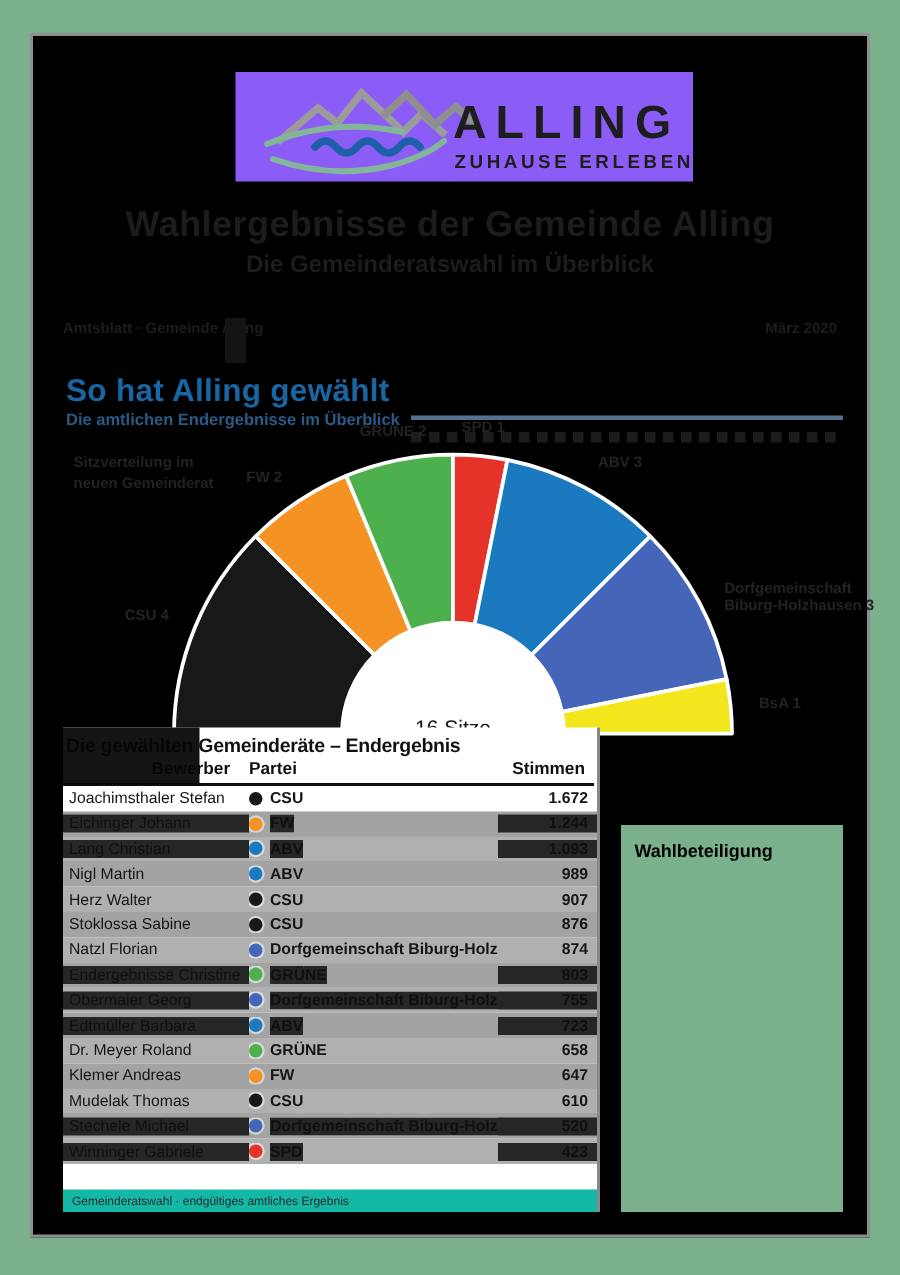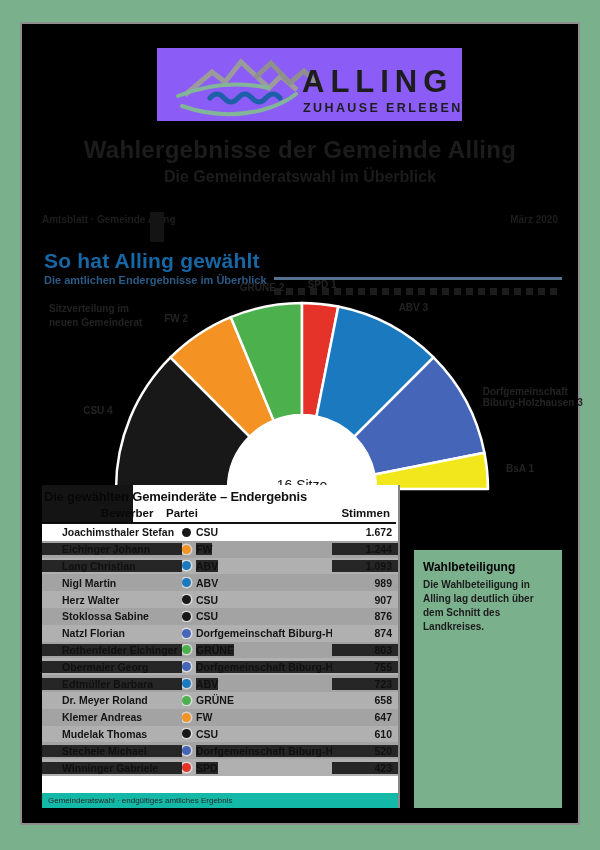--- a/index.html
+++ b/index.html
@@ -50,21 +50,21 @@
   .card-head .c1{position:absolute;left:59px;top:1px;}
   .card-head .c2{position:absolute;left:124px;top:1px;}
   .card-head .c3{position:absolute;right:6px;top:1px;}
   .occluder{position:absolute;left:0;top:0;width:91px;height:38px;
     background:rgba(5,5,5,.94);}
   .rows{position:absolute;left:0;top:39px;width:356px;}
   .row{display:flex;align-items:center;height:16.8px;font-size:10.5px;color:#151515;}
   .row:nth-child(even){background:#a3a3a3;}
   .row:nth-child(odd){background:#b0b0b0;}
   .row:first-child{background:#fff;}
-  .row .name{width:120px;padding-left:20px;font-weight:700;white-space:nowrap;overflow:hidden;}
+  .row .name{width:120px;padding-left:4px;font-weight:400;white-space:nowrap;overflow:hidden;}
   .row .party{flex:1;display:flex;align-items:center;gap:5px;font-weight:700;white-space:nowrap;overflow:hidden;}
   .row .dot{width:9px;height:9px;border-radius:50%;flex:none;box-shadow:0 0 0 1.5px rgba(255,255,255,.55);}
   .row .val{width:60px;text-align:right;padding-right:6px;font-weight:700;}
   .row.dim .name,.row.dim .plabel,.row.dim .val{background:#262626;color:#101010;}
   .card-foot{position:absolute;left:0;bottom:0;width:356px;height:15px;background:#14b8a6;
     font-size:8px;color:#2a2a2a;line-height:15px;padding-left:6px;box-sizing:border-box;}
 
   
   .sidebar{left:392px;top:526px;width:148px;height:258px;background:#7bb08d;
     padding:10px 9px;box-sizing:border-box;}
@@ -206,21 +206,21 @@
         </div>
         <div class="row">
           <span class="name">Natzl Florian</span>
           <span class="party">
             <i class="dot" style="background: rgb(69, 101, 184);"></i>
             <span class="plabel">Dorfgemeinschaft Biburg-Holzhausen</span>
           </span>
           <span class="val">874</span>
         </div>
         <div class="row dim">
-          <span class="name">Rothenfelder Eichinger</span>
+          <span class="name">Endergebnisse Christine</span>
           <span class="party">
             <i class="dot" style="background: rgb(76, 176, 77);"></i>
             <span class="plabel">GRÜNE</span>
           </span>
           <span class="val">803</span>
         </div>
         <div class="row dim">
           <span class="name">Obermaier Georg</span>
           <span class="party">
             <i class="dot" style="background: rgb(69, 101, 184);"></i>
@@ -276,17 +276,16 @@
           </span>
           <span class="val">423</span>
         </div>
       </div>
     <div class="card-foot">Gemeinderatswahl · endgültiges amtliches Ergebnis</div>
   </div>
 
   <div class="abs sidebar">
     <div class="sb-block">
       <h3>Wahlbeteiligung</h3>
-      <p>Die Wahlbeteiligung in Alling lag deutlich über dem Schnitt des Landkreises.</p>
     </div>
   </div>
 
 </div>
 
 </body></html>

